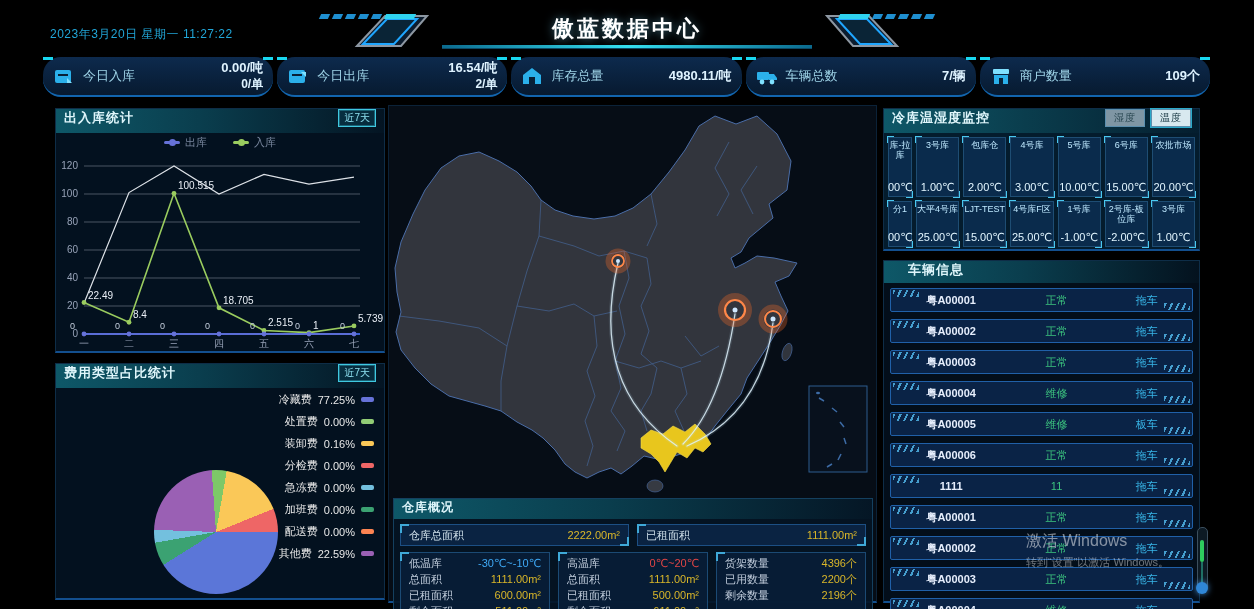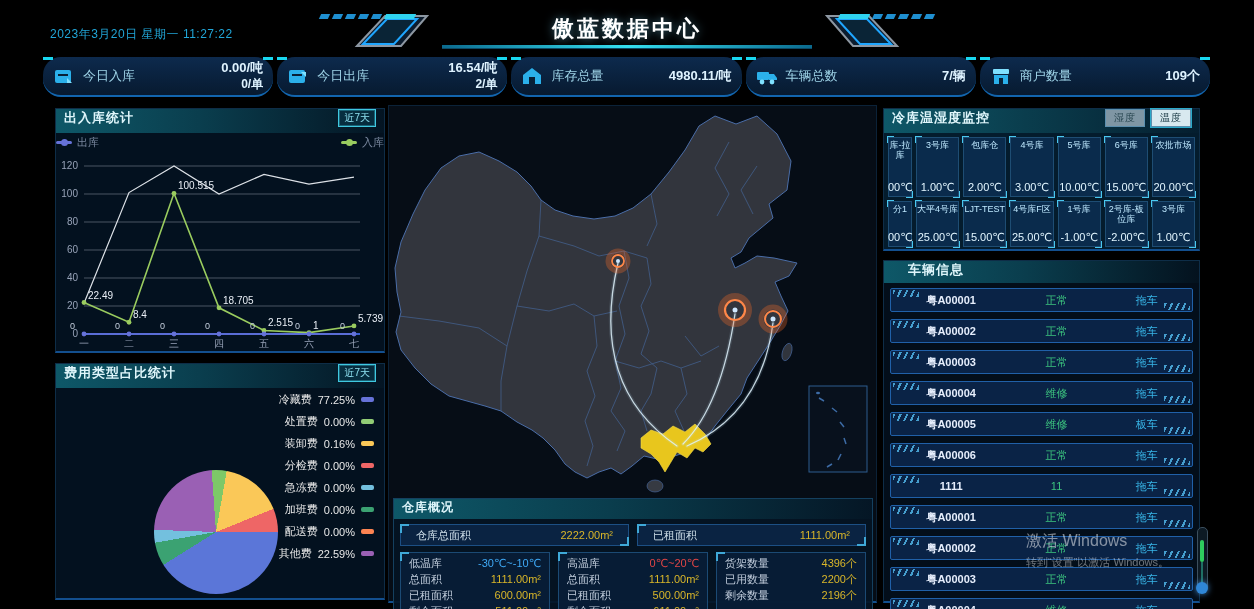--- a/index.html
+++ b/index.html
@@ -28,40 +28,40 @@
   
   .panel{position:absolute;background:#03111f;border:1px solid #0e2d47;border-bottom:2px solid #134f8e;}
   .p-head{height:24px;display:flex;align-items:flex-start;padding:0 8px;
           background:linear-gradient(90deg,#0e5868 0%,#0a3d4d 45%,rgba(8,40,56,.15) 100%);
           font-weight:bold;font-size:13px;color:#dff6fb;letter-spacing:1px;}
   .range-btn{margin-left:auto;font-size:10px;font-weight:normal;color:#8fe2f2;border:1px solid #3fc8e0;
              box-shadow:inset 0 0 0 1px rgba(63,200,224,.35);background:rgba(10,60,80,.55);
              padding:1px 5px;letter-spacing:0;cursor:pointer;}
   
   #panel-io{left:55px;top:108px;width:328px;height:242px;}
-  .io-legend{height:14px;margin-top:2px;display:flex;justify-content:space-between;gap:26px;align-items:center;
+  .io-legend{height:14px;margin-top:2px;display:flex;justify-content:center;gap:26px;align-items:center;
              font-size:11px;color:#78869d;}
   .li{display:inline-flex;align-items:center;gap:5px;}
   .lm{position:relative;width:16px;height:3px;border-radius:2px;display:inline-block;}
   .ld{position:absolute;left:5px;top:-2px;width:7px;height:7px;border-radius:50%;display:block;}
   
   #panel-fee{left:55px;top:363px;width:328px;height:234px;}
   .fee-legend{position:absolute;right:10px;top:28px;display:flex;flex-direction:column;gap:7px;align-items:flex-end;}
   .fee-item{display:flex;align-items:center;gap:6px;font-size:11px;color:#e8e8e8;}
   .fee-mark{width:13px;height:5px;border-radius:2px;}
   #pie{position:absolute;left:98px;top:106px;width:124px;height:124px;border-radius:50%;}
   
   #map-panel{position:absolute;left:388px;top:105px;width:487px;height:495px;background:#060d16;
              border:1px solid #0b2238;border-bottom:2px solid #134f8e;}
   
   #panel-wh{left:393px;top:474px;width:478px;height:121px;background:rgba(4,20,36,.92);border-color:#14405f;margin-top:24px;}
   #panel-wh .p-head{height:20px;font-size:12px;}
   .wh-totals{display:flex;gap:8px;padding:5px 6px 0 6px;}
   .wh-total{flex:1;position:relative;height:20px;display:flex;align-items:center;background:#0a2342;
-            border:1px solid #1c4f84;padding:0 15px;font-size:11px;color:#cfe0ea;}
+            border:1px solid #1c4f84;padding:0 8px;font-size:11px;color:#cfe0ea;}
   .wh-total .val{margin-left:auto;color:#d9b629;}
   .wh-boxes{display:flex;gap:8px;padding:6px 6px 0 6px;}
   .wh-box{flex:1;position:relative;background:rgba(8,31,56,.85);border:1px solid #1b4a74;padding:2px 8px 3px 8px;}
   .wh-row{display:flex;height:16px;align-items:center;font-size:11px;color:#c2cedd;}
   .wh-row .val{margin-left:auto;}
   .brk::before,.brk::after{content:"";position:absolute;width:7px;height:7px;}
   .brk::before{left:-1px;top:-1px;border-left:2px solid #3fa9d8;border-top:2px solid #3fa9d8;}
   .brk::after{right:-1px;bottom:-1px;border-right:2px solid #3fa9d8;border-bottom:2px solid #3fa9d8;}
   
   #panel-cold{left:883px;top:108px;width:315px;height:140px;background:#041c2d;}

